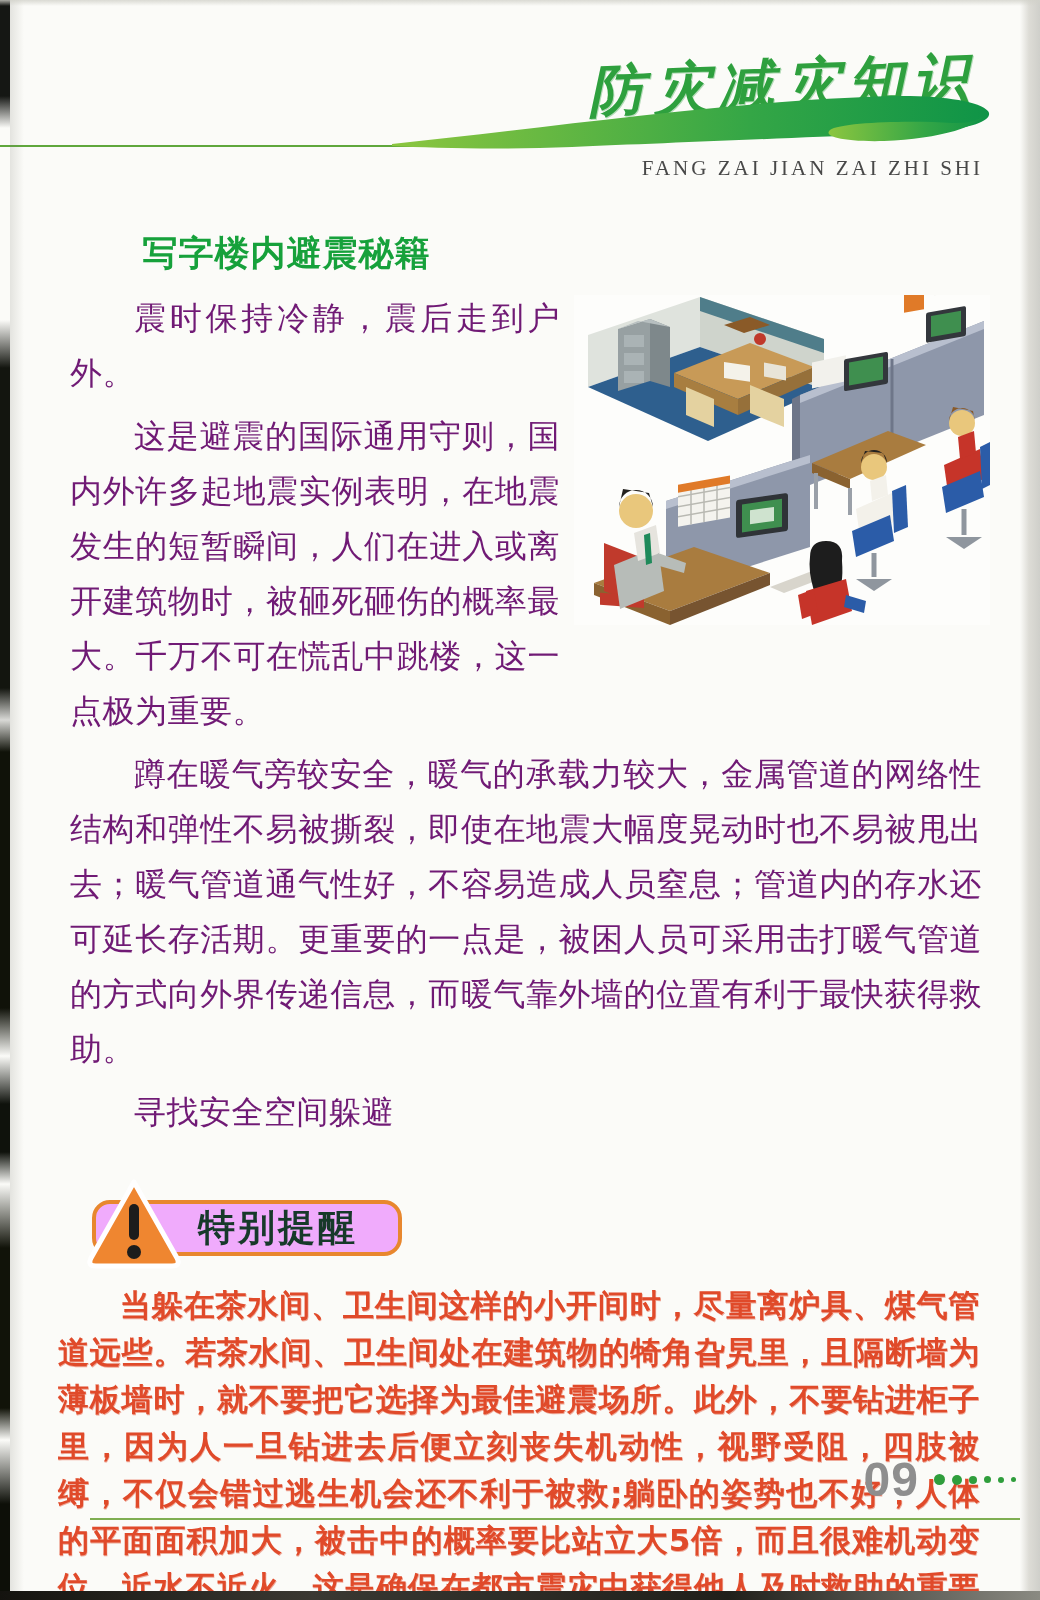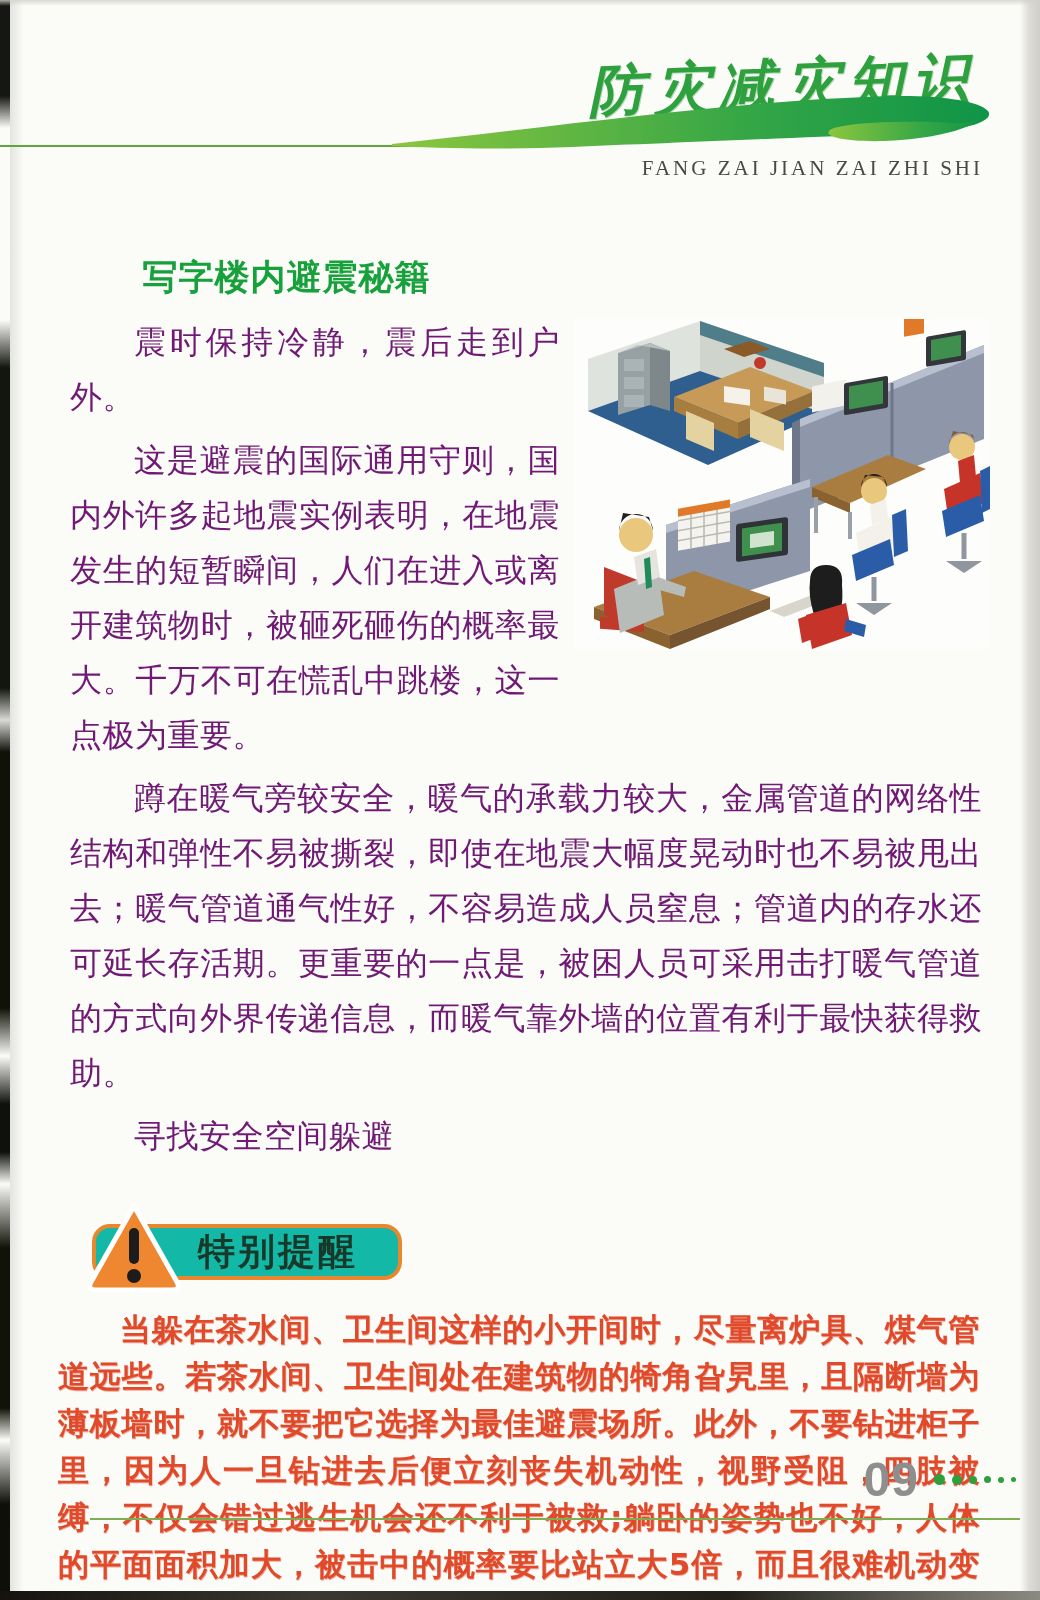--- a/index.html
+++ b/index.html
@@ -49,39 +49,39 @@
   .swoosh{position:absolute;top:84px;left:392px;width:604px;height:76px;}
   .pinyin{
     position:absolute;top:156px;right:57px;
     font-family:"Liberation Serif","DejaVu Serif",serif;
     font-size:21px;letter-spacing:3px;color:#484848;white-space:nowrap;
   }
 
   
   .main{position:absolute;top:230px;left:62px;width:928px;}
   .section-title{
-    margin:24px 0 14px 0;text-indent:2.3em;
+    margin:0 0 14px 0;text-indent:2.3em;
     font-size:35px;font-weight:bold;color:#16a13b;letter-spacing:1px;
   }
   .illustration{
     float:right;width:416px;height:330px;margin:4px 0 8px 14px;
     background:#fdfdfb;
   }
   p.body{
     margin:8px;text-indent:2em;
     font-size:32px;line-height:55px;color:#701a75;
     text-align:justify;letter-spacing:0.5px;
   }
   p.body.clear{clear:both;}
 
   
   .reminder-badge{
     position:relative;display:inline-flex;align-items:center;
     margin:52px 0 26px 30px;height:56px;
-    border:4px solid #e8872e;border-radius:18px;background:#14b8a6;
+    border:4px solid #e8872e;border-radius:18px;background:#f0abfc;
     padding:0 40px 0 102px;box-sizing:border-box;
   }
   .reminder-badge .warn{position:absolute;left:-12px;top:-28px;width:100px;height:98px;}
   .reminder-title{
     font-size:37px;font-weight:bold;color:#17392a;letter-spacing:3px;white-space:nowrap;
   }
   p.reminder-text{
     margin:0 0 0 -4px;width:922px;text-indent:2em;
     font-size:31px;line-height:47px;font-weight:bold;color:#e04a2a;
     text-align:justify;letter-spacing:0.5px;

